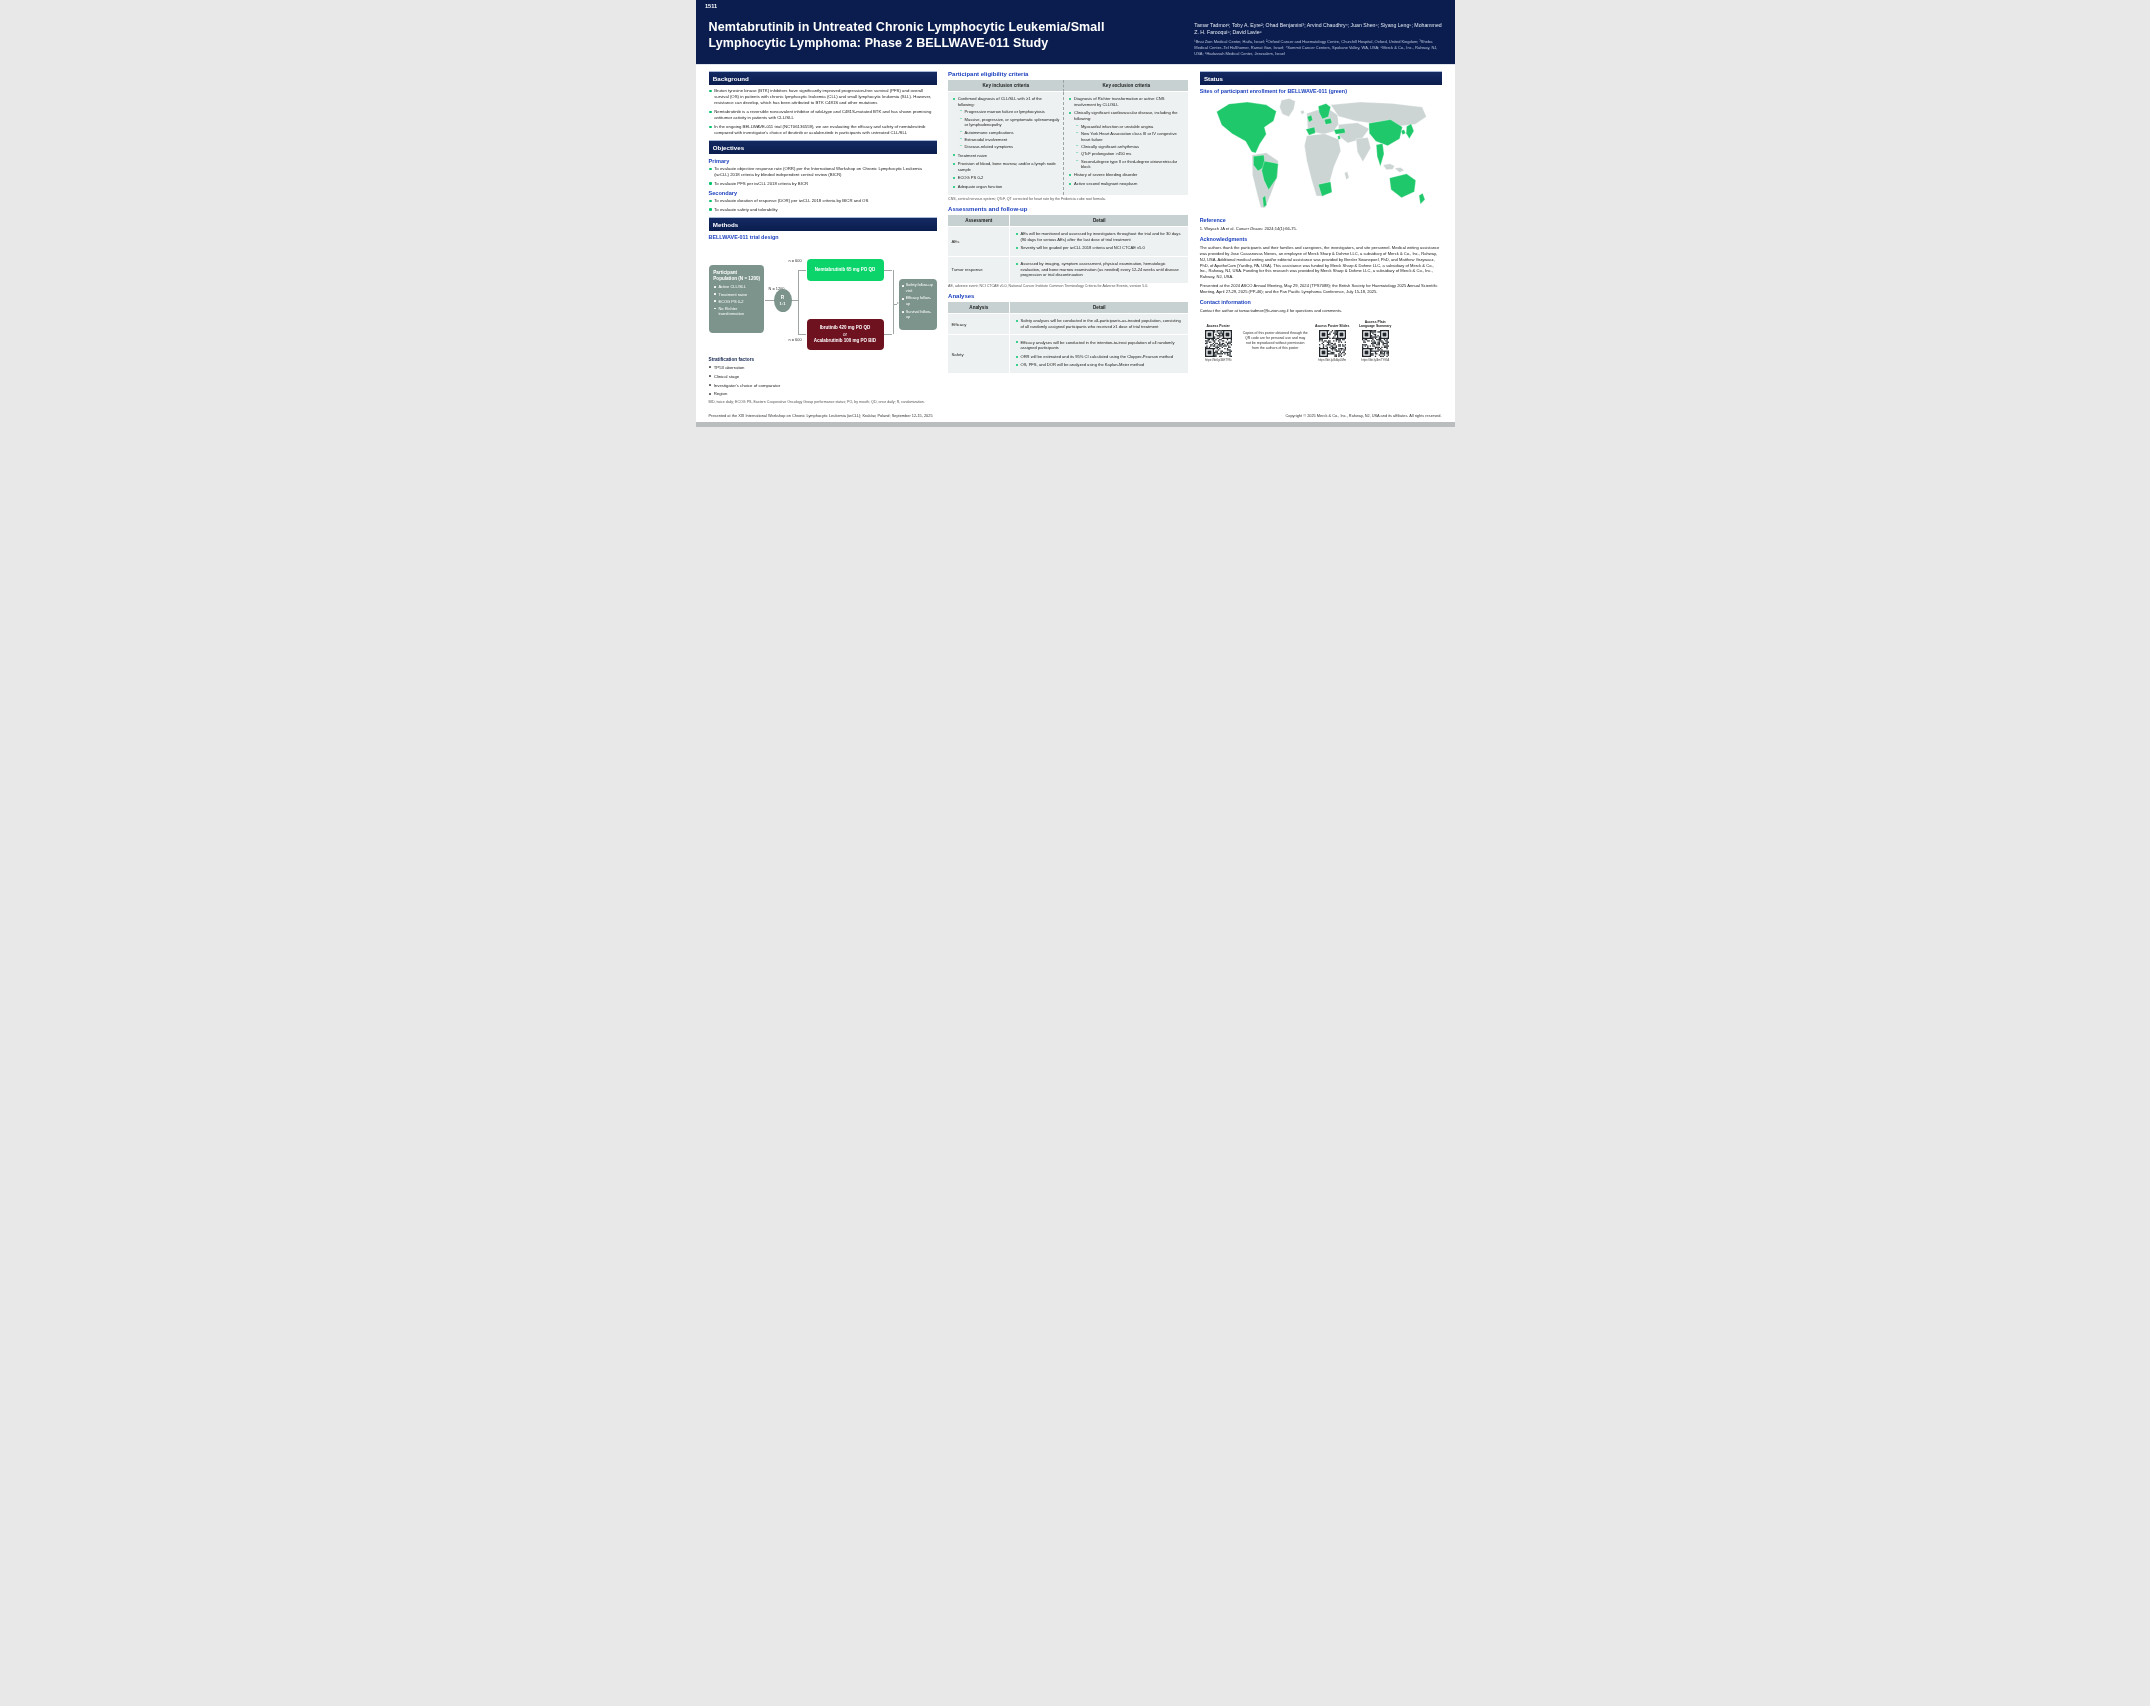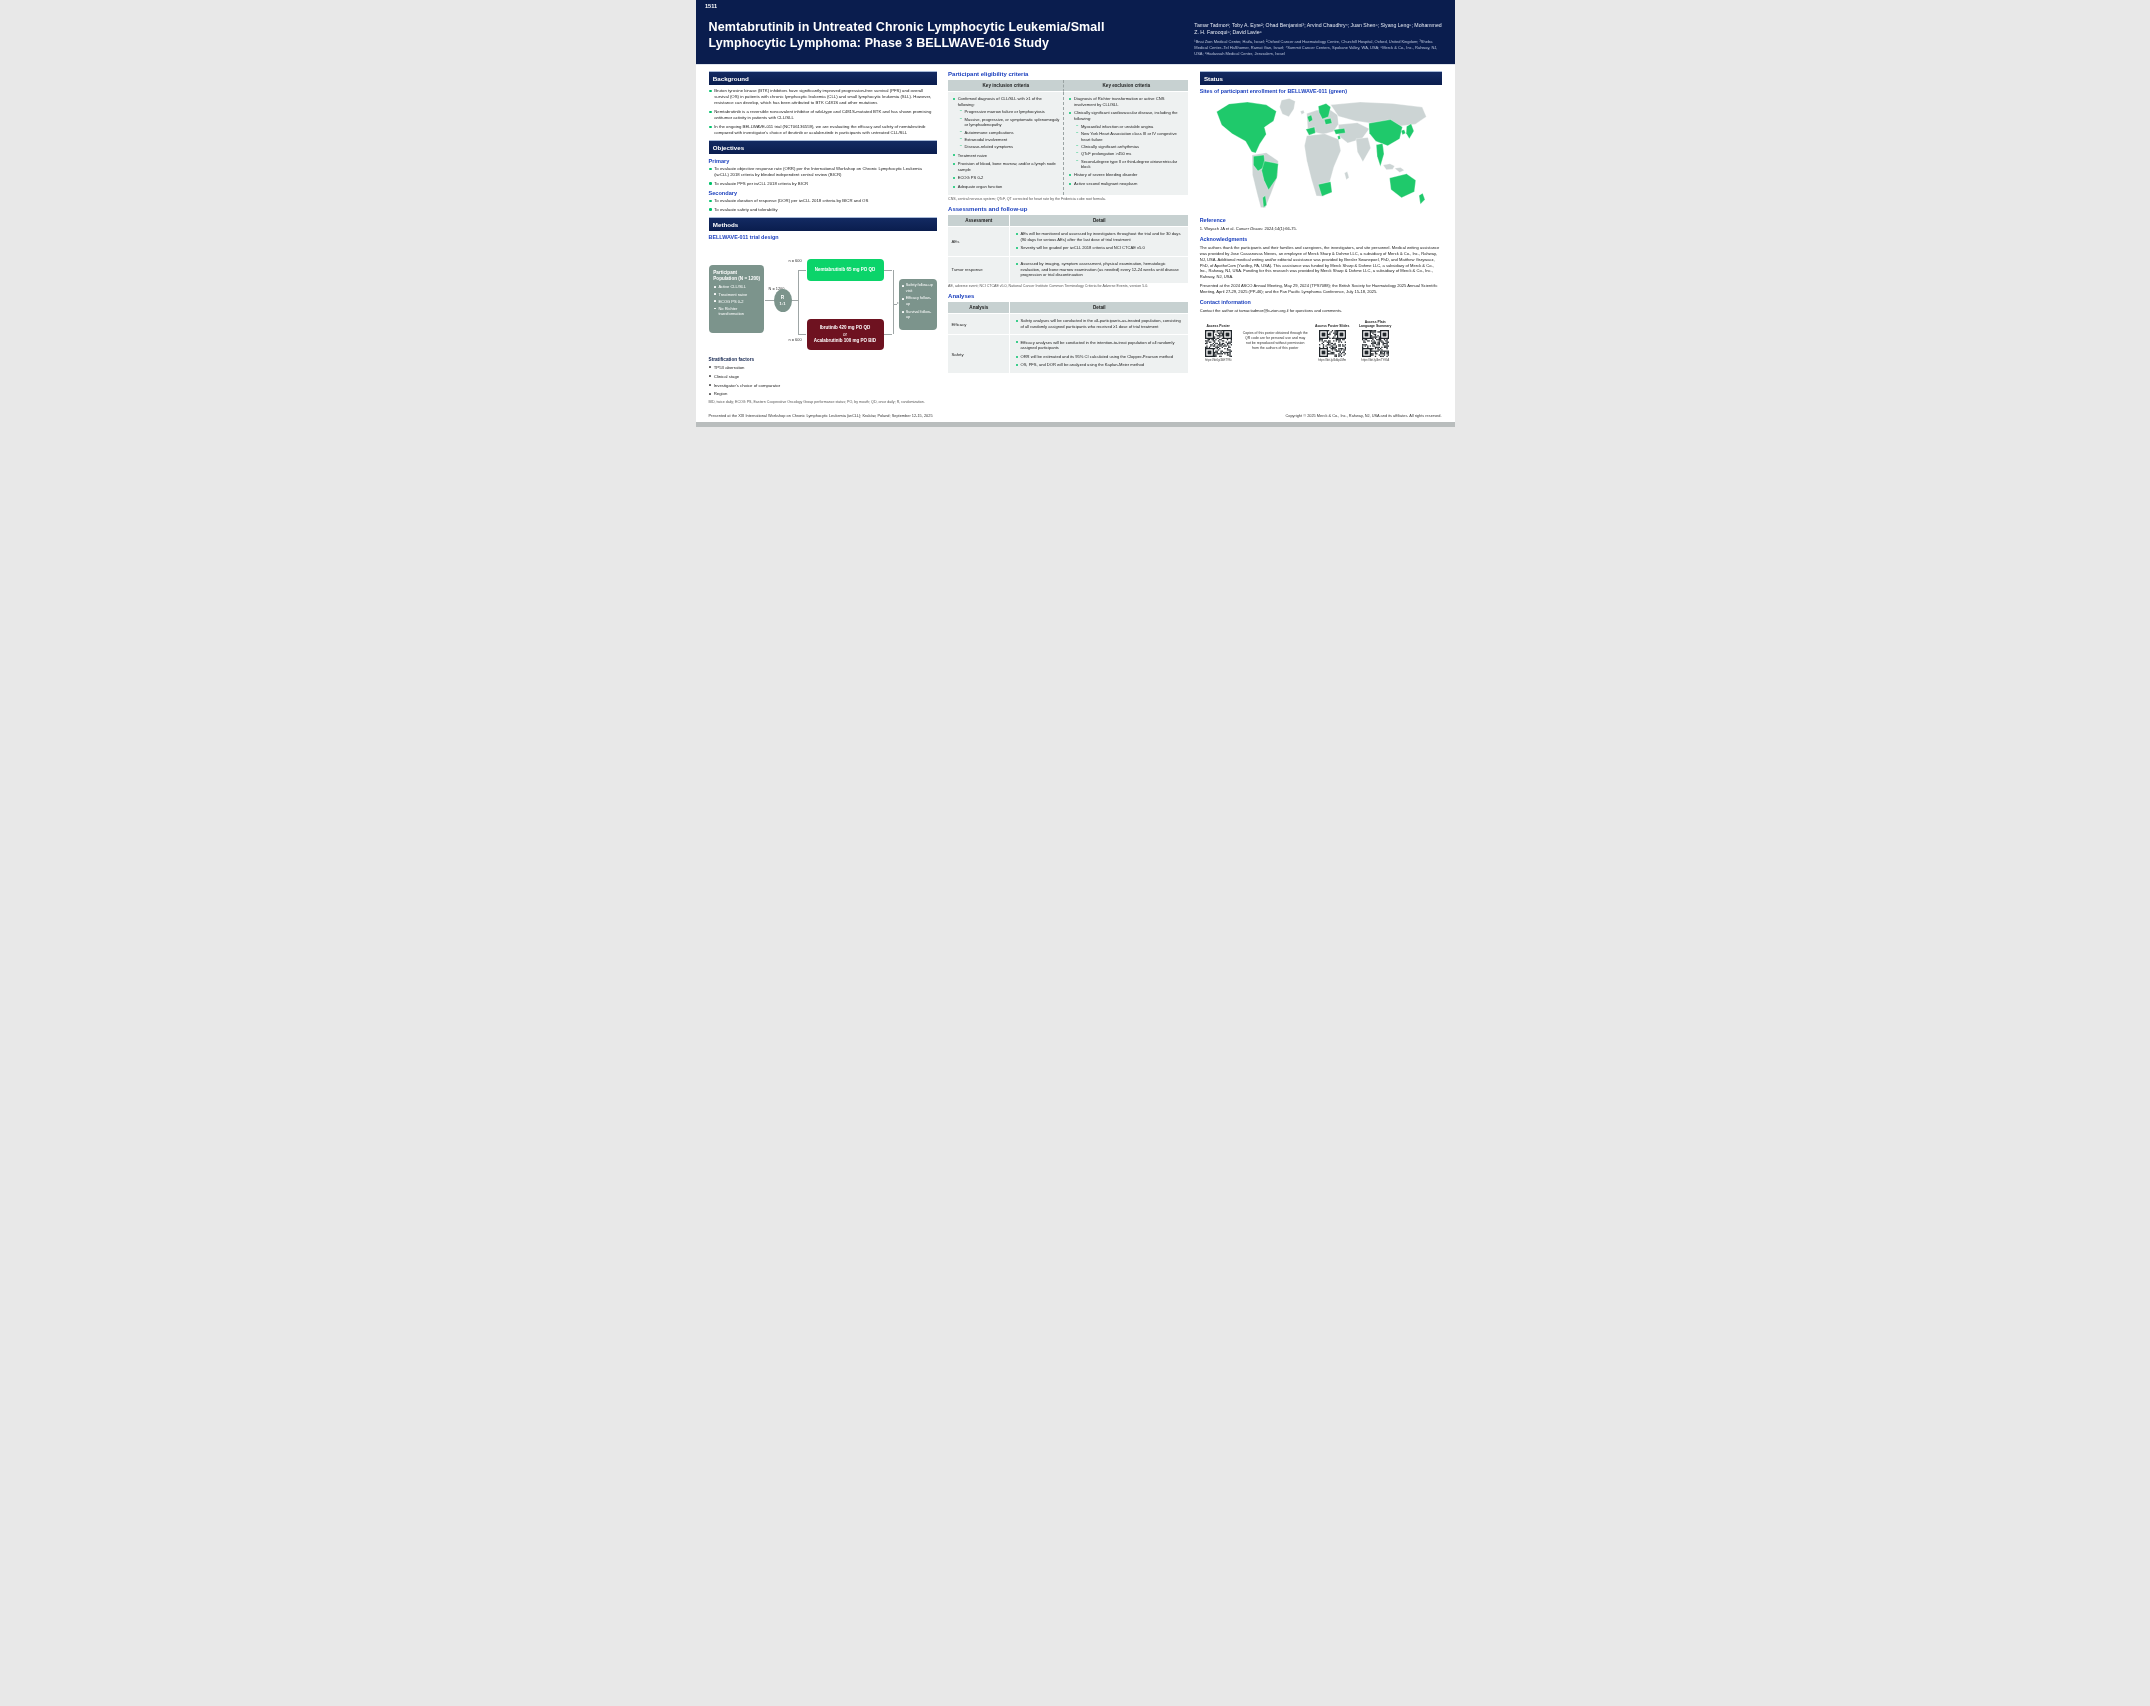--- a/index.html
+++ b/index.html
@@ -91,21 +91,21 @@
   .foot-r{position:absolute;right:13px;bottom:9.5px;font-size:3.9px;color:#333;}
   .bottom-strip{position:absolute;left:0;right:0;bottom:0;height:5.2px;background:#b9bdbd;}
 </style>
 </head>
 <body>
 
 <div id="poster">
 
   <div class="hdr">
     <div class="poster-num">1511</div>
-    <div class="title">Nemtabrutinib in Untreated Chronic Lymphocytic Leukemia/Small Lymphocytic Lymphoma: Phase 3 BELLWAVE-016 Study</div>
+    <div class="title">Nemtabrutinib in Untreated Chronic Lymphocytic Leukemia/Small Lymphocytic Lymphoma: Phase 2 BELLWAVE-011 Study</div>
     <div class="authors-blk">
       <div class="authors">Tamar Tadmor¹; Toby A. Eyre²; Ohad Benjamini³; Arvind Chaudhry⁴; Juan Shen⁵; Siyang Leng⁵; Mohammed Z. H. Farooqui⁵; David Lavie⁶</div>
       <div class="affils">¹Bnai Zion Medical Center, Haifa, Israel; ²Oxford Cancer and Haematology Centre, Churchill Hospital, Oxford, United Kingdom; ³Sheba Medical Center–Tel HaShomer, Ramat Gan, Israel; ⁴Summit Cancer Centers, Spokane Valley, WA, USA; ⁵Merck &amp; Co., Inc., Rahway, NJ, USA; ⁶Hadassah Medical Center, Jerusalem, Israel</div>
     </div>
   </div>
 
   <div class="body">
 
     <div>
       <div class="bar">Background</div>

